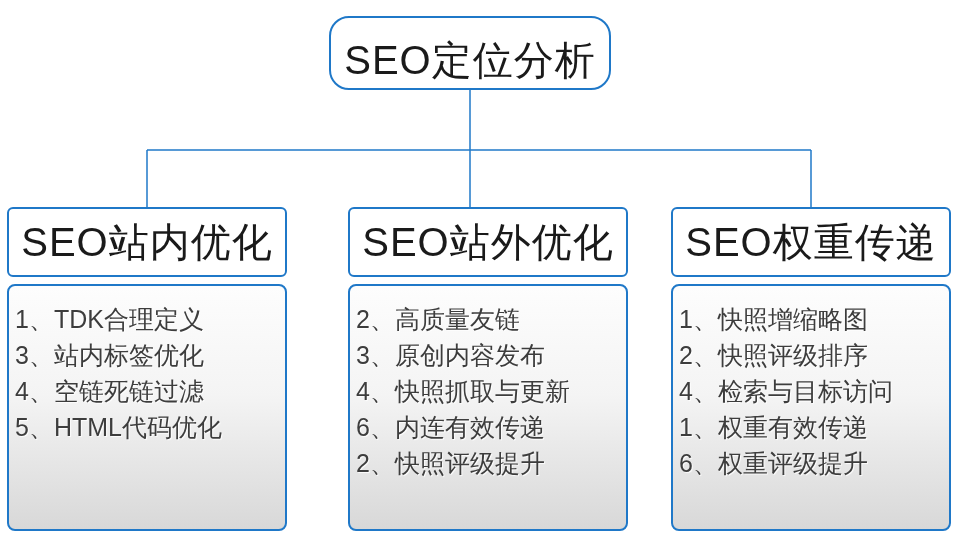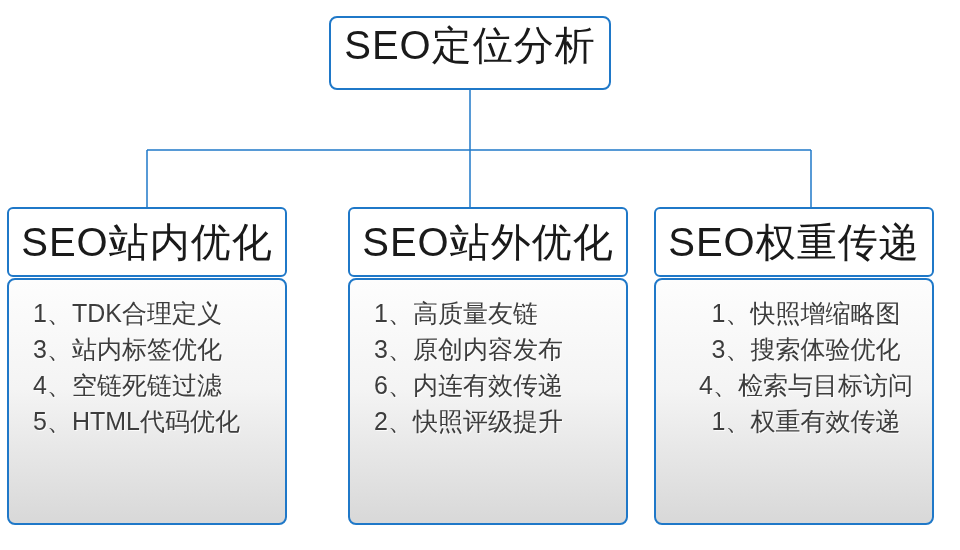--- a/index.html
+++ b/index.html
@@ -21,59 +21,59 @@
     width: 960px; height: 550px;
     pointer-events: none;
   }
   .root-box {
     position: absolute;
     left: 329px; top: 16px;
     width: 282px; height: 74px;
     box-sizing: border-box;
     background: #ffffff;
     border: 2px solid #1f78c8;
-    border-radius: 8px;
+    border-radius: 20px;
     display: flex;
-    align-items: flex-start;
+    align-items: flex-end;
     justify-content: center;
     font-size: 40px;
     color: #1a1a1a;
     letter-spacing: 1px;
     white-space: nowrap;
   }
   .column {
     position: absolute;
     top: 207px;
     width: 280px;
   }
   .col-0 { left: 7px; }
   .col-1 { left: 348px; }
-  .col-2 { left: 654px; text-align: center; }
+  .col-2 { left: 671px; }
   .header-box {
     box-sizing: border-box;
     width: 280px; height: 70px;
     background: #ffffff;
     border: 2px solid #1f78c8;
     border-radius: 6px;
     display: flex;
     align-items: center;
     justify-content: center;
     font-size: 40px;
     color: #1a1a1a;
     letter-spacing: 1px;
     white-space: nowrap;
   }
   .list-box {
     box-sizing: border-box;
-    margin-top: 1px;
+    margin-top: 7px;
     width: 280px; height: 247px;
     background: linear-gradient(to bottom, #fdfdfd 0%, #f4f4f4 45%, #d8d8d8 100%);
     border: 2px solid #1f78c8;
     border-radius: 8px;
-    padding: 15px 0 0 24px;
+    padding: 15px 0 0 6px;
   }
   .list-item {
     font-size: 25px;
     line-height: 36px;
     color: #3d3d3d;
     text-shadow: 1px 1px 1px rgba(255,255,255,0.95);
     white-space: nowrap;
   }
 </style>
 </head>
@@ -102,32 +102,34 @@
       <div class="list-item">4、空链死链过滤</div>
       <div class="list-item">5、HTML代码优化</div>
     </div>
   </div>
 
   <div class="column col-1">
     <div class="header-box">
       <span>SEO站外优化</span>
     </div>
     <div class="list-box">
-      <div class="list-item">1、高质量友链</div>
+      <div class="list-item">2、高质量友链</div>
       <div class="list-item">3、原创内容发布</div>
+      <div class="list-item">4、快照抓取与更新</div>
       <div class="list-item">6、内连有效传递</div>
       <div class="list-item">2、快照评级提升</div>
     </div>
   </div>
 
   <div class="column col-2">
     <div class="header-box">
       <span>SEO权重传递</span>
     </div>
     <div class="list-box">
       <div class="list-item">1、快照增缩略图</div>
-      <div class="list-item">3、搜索体验优化</div>
+      <div class="list-item">2、快照评级排序</div>
       <div class="list-item">4、检索与目标访问</div>
       <div class="list-item">1、权重有效传递</div>
+      <div class="list-item">6、权重评级提升</div>
     </div>
   </div>
 
 </div>
 
 </body></html>

